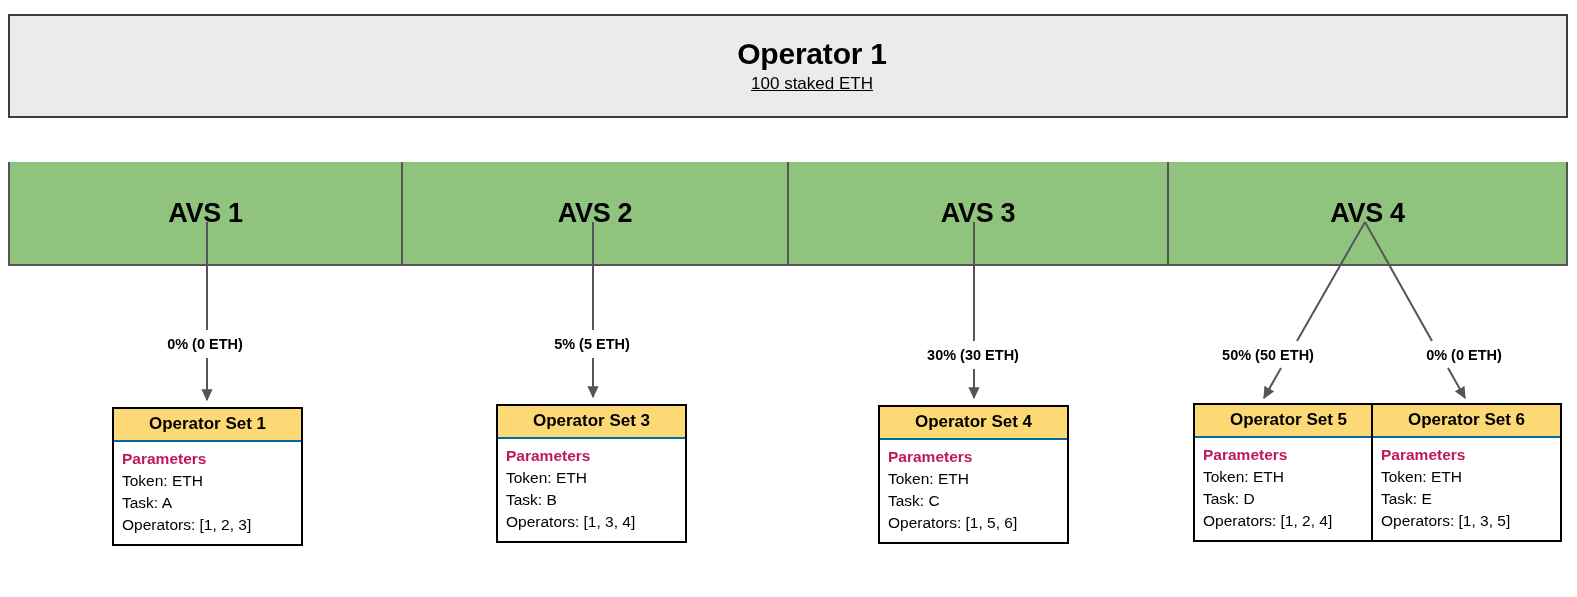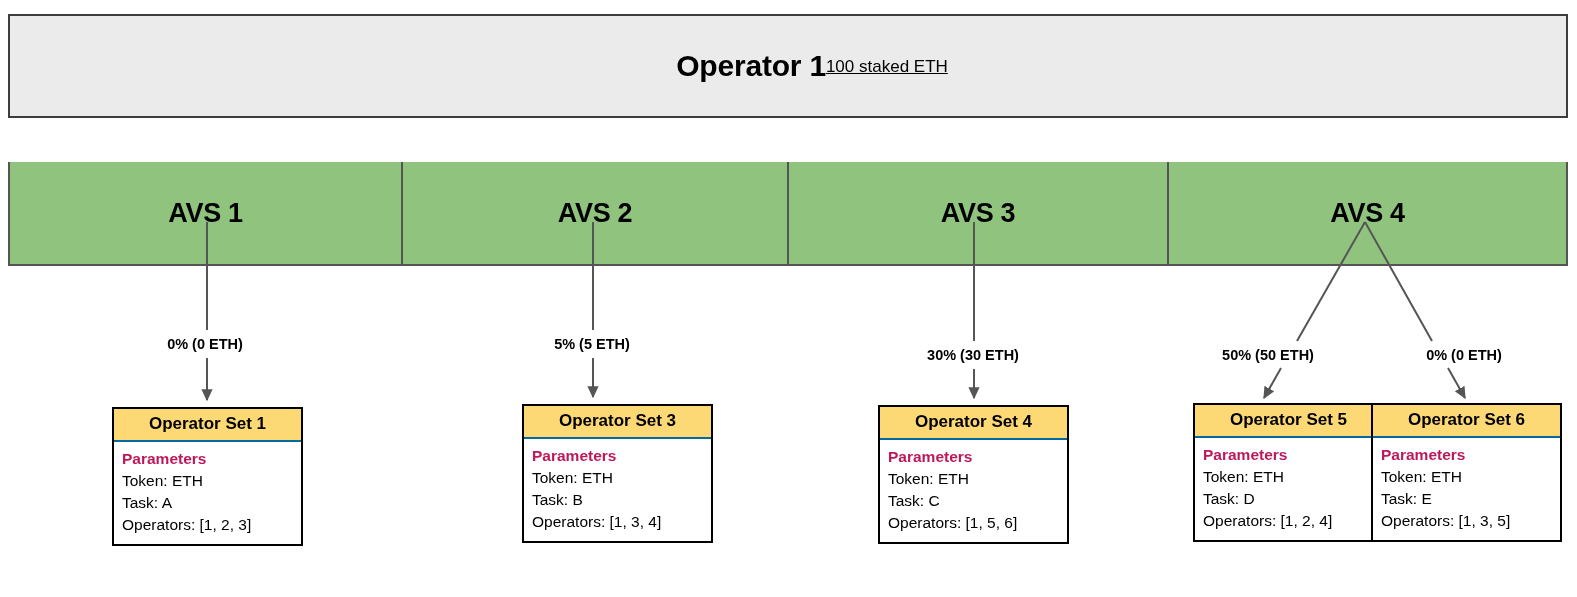--- a/index.html
+++ b/index.html
@@ -23,21 +23,21 @@
   .operator-bar {
     position: absolute;
     left: 8px;
     top: 14px;
     width: 1560px;
     height: 104px;
     box-sizing: border-box;
     background: #ebebeb;
     border: 2px solid #3d3d3d;
     display: flex;
-    flex-direction: row;
+    flex-direction: column;
     align-items: center;
     justify-content: center;
     padding-left: 48px;
   }
   .operator-title {
     font-size: 30px;
     font-weight: bold;
     color: #000000;
     line-height: 1.15;
     letter-spacing: -0.2px;
@@ -193,21 +193,21 @@
   <div class="opset" style="left:112px; top:407px; width:191px; height:139px;">
     <div class="opset-head">Operator Set 1</div>
     <div class="opset-body">
       <div class="p-title">Parameters</div>
       <div class="p-line">Token: ETH</div>
       <div class="p-line">Task: A</div>
       <div class="p-line">Operators: [1, 2, 3]</div>
     </div>
   </div>
 
-  <div class="opset" style="left:522px; top:404px; width:191px; height:139px;">
+  <div class="opset" style="left:496px; top:404px; width:191px; height:139px;">
     <div class="opset-head">Operator Set 3</div>
     <div class="opset-body">
       <div class="p-title">Parameters</div>
       <div class="p-line">Token: ETH</div>
       <div class="p-line">Task: B</div>
       <div class="p-line">Operators: [1, 3, 4]</div>
     </div>
   </div>
 
   <div class="opset" style="left:878px; top:405px; width:191px; height:139px;">

